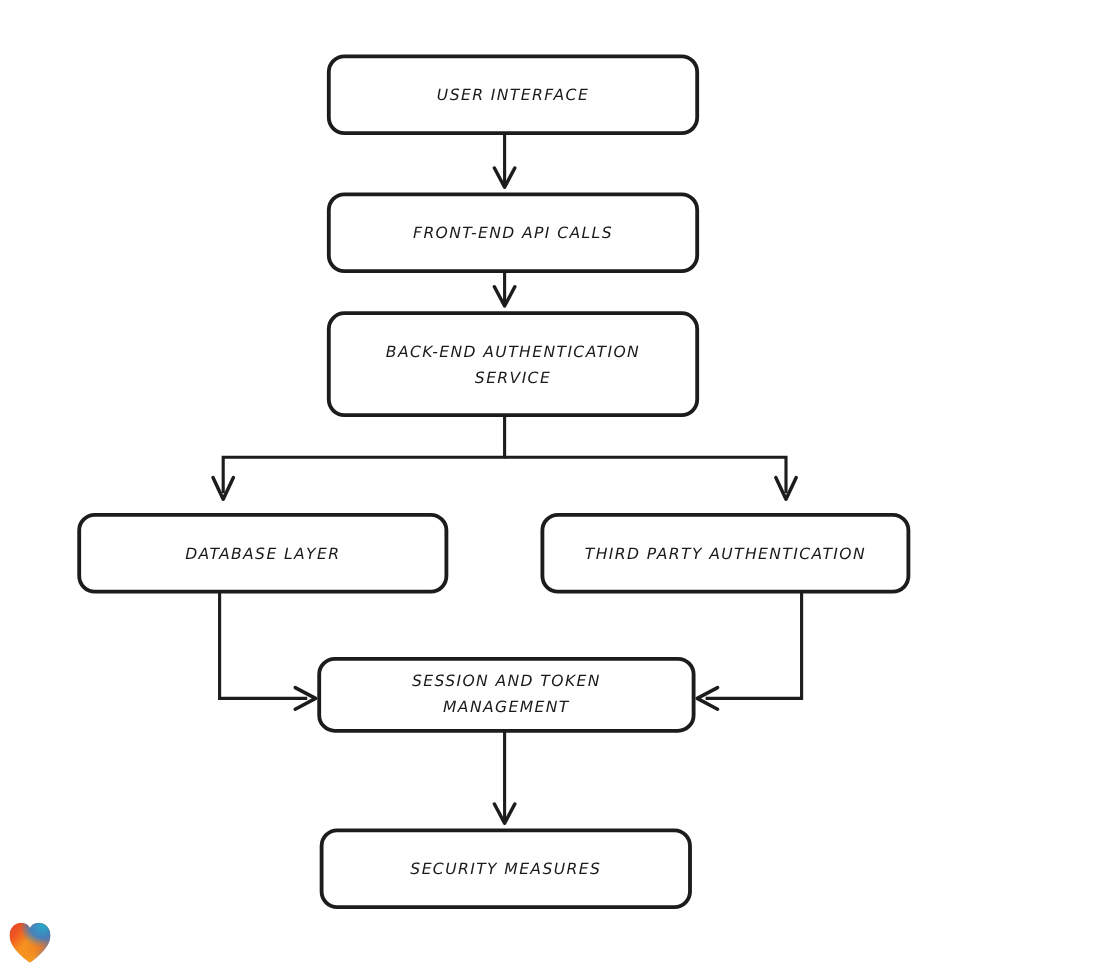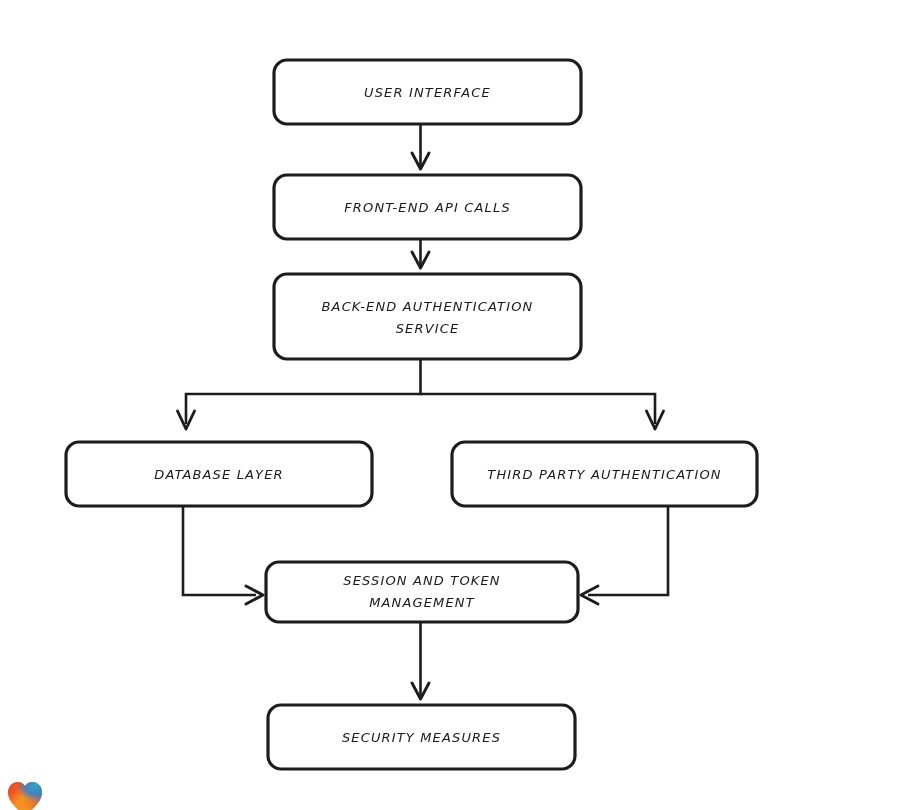--- a/index.html
+++ b/index.html
@@ -11,21 +11,21 @@
   body {
     width: 911px;
     height: 810px;
     position: relative;
     overflow: hidden;
     font-family: "DejaVu Sans", sans-serif;
   }
   #canvas-wrap {
     position: absolute;
     left: 0;
-    top: 17px;
+    top: 4px;
     width: 911px;
     height: 638px;
   }
   svg.flow {
     position: absolute;
     left: 0;
     top: 0;
     width: 911px;
     height: 810px;
     display: block;

